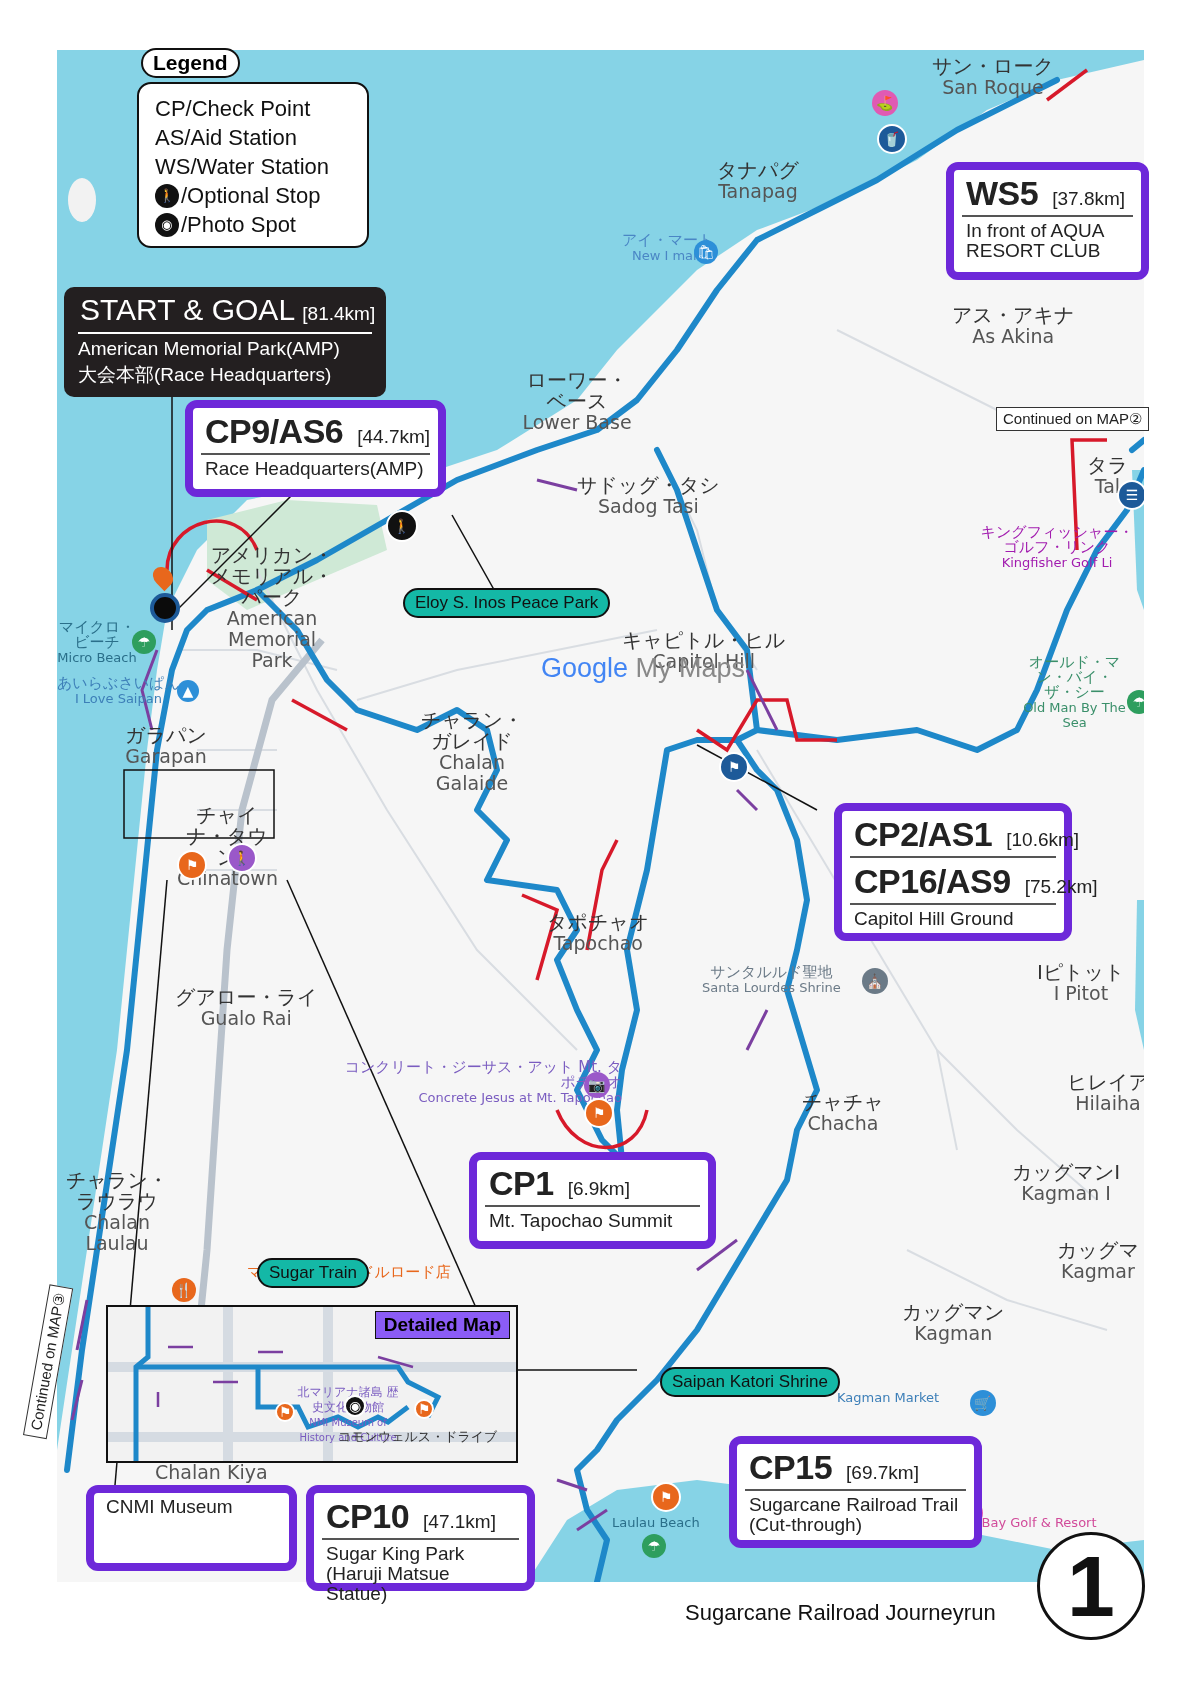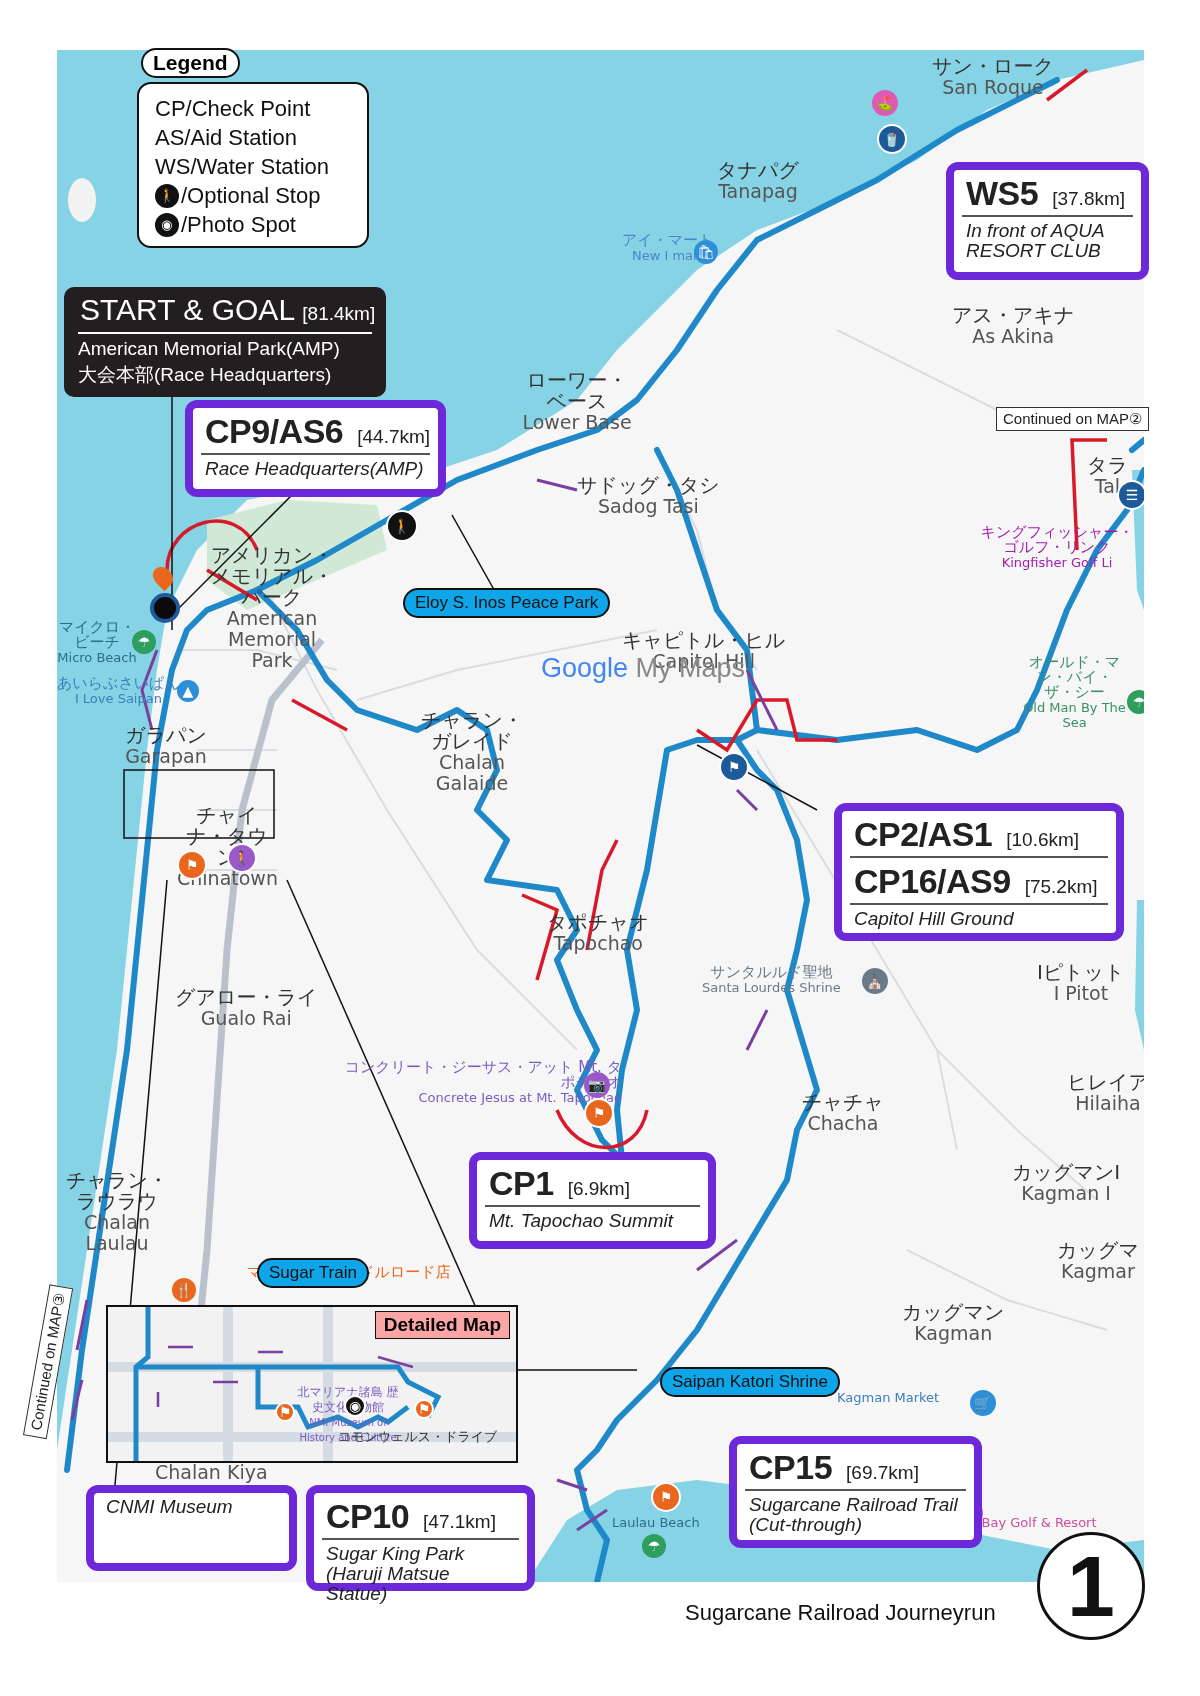--- a/index.html
+++ b/index.html
@@ -9,37 +9,37 @@
   .place{position:absolute;text-align:center;color:#444;font-size:19px;line-height:21px;white-space:nowrap;}
   .place .jp{display:block;color:#333;font-size:20px;}
   .place .en{display:block;color:#555;font-size:19px;}
   .poi{position:absolute;font-size:13px;line-height:15px;text-align:center;white-space:nowrap;}
   .poi .jp{display:block;font-size:15px;}
   .poi .en{display:block;font-size:13px;}
   .box{position:absolute;background:#fff;border:8px solid #6d28d9;border-radius:12px;box-sizing:border-box;color:#222;font-family:"Liberation Sans",sans-serif;}
   .box .hd{display:flex;align-items:baseline;padding:4px 12px 2px 12px;border-bottom:2px solid #555;margin:0 8px 0 8px;padding-left:4px;}
   .box .cp{font-weight:bold;font-size:34px;letter-spacing:-0.5px;}
   .box .km{font-size:19px;margin-left:14px;text-align:center;}
-  .box .desc{padding:4px 12px 6px 12px;font-size:19px;line-height:20px;font-style:italic;}
-  .pill{position:absolute;background:#0ea5e9;border:2.5px solid #111;border-radius:20px;padding:3px 10px;font-family:"Liberation Sans",sans-serif;font-size:17px;color:#111;white-space:nowrap;}
+  .box .desc{padding:4px 12px 6px 12px;font-size:19px;line-height:20px;}
+  .pill{position:absolute;background:#14b8a6;border:2.5px solid #111;border-radius:20px;padding:3px 10px;font-family:"Liberation Sans",sans-serif;font-size:17px;color:#111;white-space:nowrap;}
   .marker{position:absolute;border-radius:50%;display:flex;align-items:center;justify-content:center;color:#fff;font-size:14px;box-sizing:border-box;}
   .legend-tag{position:absolute;left:141px;top:48px;background:#fff;border:2.5px solid #111;border-radius:16px;padding:1px 10px;font-weight:bold;font-size:21px;font-family:"Liberation Sans",sans-serif;z-index:5;}
   .legend{position:absolute;left:137px;top:82px;width:232px;height:166px;background:#fff;border:2.5px solid #111;border-radius:14px;box-sizing:border-box;padding:10px 16px;font-family:"Liberation Sans",sans-serif;font-size:22px;line-height:29px;color:#111;z-index:4;}
   .legend .row{display:flex;align-items:center;white-space:nowrap;text-align:right;}
   .legend .ic{width:24px;height:24px;border-radius:50%;background:#111;color:#fff;display:inline-flex;align-items:center;justify-content:center;font-size:13px;margin-right:2px;}
   .start-box{position:absolute;left:64px;top:287px;width:322px;height:110px;background:#231f20;color:#fff;border-radius:10px;font-family:"Liberation Sans",sans-serif;box-sizing:border-box;padding:6px 14px;z-index:6;}
   .start-box .t{font-size:30px;white-space:nowrap;padding:0 0 5px 2px;border-bottom:2px solid #fff;}
   .start-box .t small{font-size:19px;}
   .start-box .d{font-size:19px;line-height:22px;padding-top:4px;white-space:nowrap;}
   .cont{position:absolute;background:#fff;border:1.5px solid #333;font-size:15px;padding:2px 6px;white-space:nowrap;font-family:"Liberation Sans",sans-serif;color:#222;}
   .footer{position:absolute;left:685px;top:1600px;font-size:22px;font-family:"Liberation Sans",sans-serif;color:#111;}
   .pagenum{position:absolute;left:1037px;top:1532px;width:108px;height:108px;border:3px solid #111;border-radius:50%;background:#fff;box-sizing:border-box;display:flex;align-items:center;justify-content:center;font-size:86px;font-weight:bold;font-family:"Liberation Sans",sans-serif;color:#111;}
   .google{position:absolute;left:497px;top:653px;font-size:27px;font-family:"Liberation Sans",sans-serif;white-space:nowrap;}
   .detail{position:absolute;left:106px;top:1305px;width:412px;height:158px;border:2px solid #111;background:#f2f2f2;box-sizing:border-box;overflow:hidden;}
-  .detail-tag{position:absolute;right:6px;top:4px;background:#fca5a5;border:1.5px solid #111;padding:2px 8px;font-weight:bold;font-size:19px;font-family:"Liberation Sans",sans-serif;}
+  .detail-tag{position:absolute;right:6px;top:4px;background:#8b5cf6;border:1.5px solid #111;padding:2px 8px;font-weight:bold;font-size:19px;font-family:"Liberation Sans",sans-serif;}
 </style>
 </head>
 <body>
 
 <div id="map">
   <svg class="base" width="1087" height="1532" viewBox="0 0 1087 1532">
 
     <path d="M0,0 L1087,0 L1087,10 L1000,30 L930,60 L860,110 L780,150 L700,180 L640,220 L600,260 L560,300 L520,350 L440,400 L380,420 L300,430 L240,440 L190,450 L140,500 L110,560 L100,620 L90,700 L80,800 L70,900 L60,1000 L45,1100 L30,1200 L15,1300 L0,1400 Z" fill="#86d3e6"></path>
 
     <ellipse cx="25" cy="150" rx="14" ry="22" fill="#f2f2f2"></ellipse>
@@ -296,21 +296,21 @@
     </div>
   <div class="desc">Race Headquarters(AMP)</div>
 </div>
 <div class="box" style="left:946px;top:162px;width:203px;height:118px;">
   <div class="hd">
       <span class="cp">WS5</span>
       <span class="km">[37.8km]</span>
     </div>
   <div class="desc">In front of AQUA RESORT CLUB</div>
 </div>
-<div class="box" style="left:834px;top:803px;width:290px;height:138px;">
+<div class="box" style="left:834px;top:803px;width:238px;height:138px;">
   <div class="hd">
       <span class="cp">CP2/AS1</span>
       <span class="km">[10.6km]</span>
     </div>
   <div class="hd">
       <span class="cp">CP16/AS9</span>
       <span class="km">[75.2km]</span>
     </div>
   <div class="desc">Capitol Hill Ground</div>
 </div>

